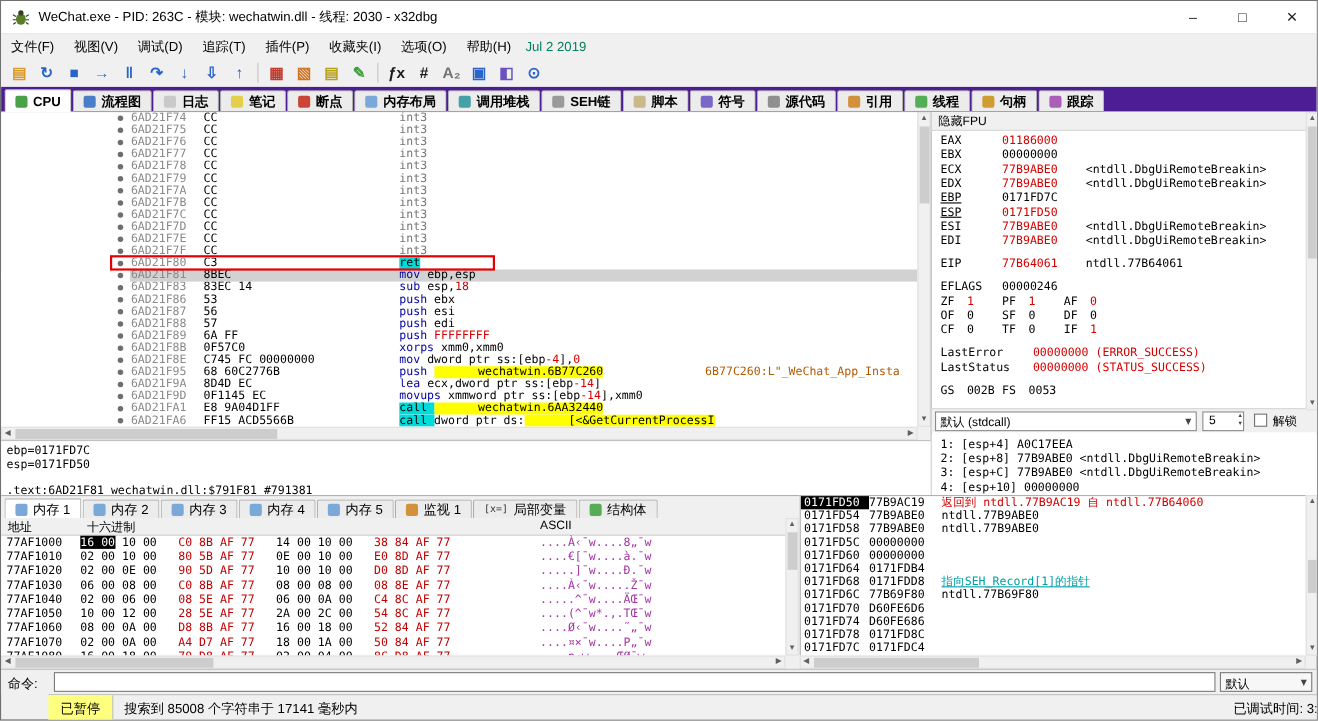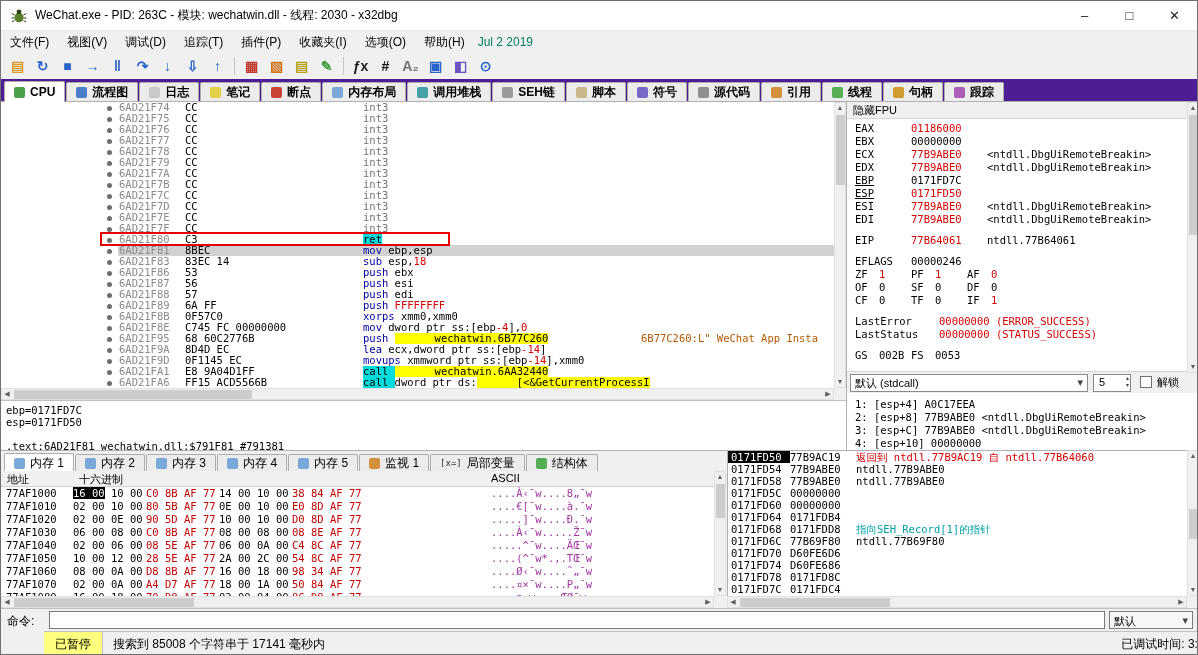--- a/index.html
+++ b/index.html
@@ -85,34 +85,34 @@
 
   
   #dump{position:absolute;left:0;top:470px;width:713px;height:125px;background:#fff;overflow:hidden;}
   #dump-header{position:relative;height:16px;background:#f0f0f0;border-bottom:1px solid #d0d0d0;font-size:11px;color:#000;}
   #dh-addr{position:absolute;left:6px;top:1px;}
   #dh-hex{position:absolute;left:78px;top:1px;}
   #dh-ascii{position:absolute;left:490px;top:1px;}
   #dump-rows{font-family:"DejaVu Sans Mono",monospace;font-size:10.5px;}
   .mrow{position:relative;height:13px;line-height:13px;white-space:pre;}
   .maddr{display:inline-block;width:72px;padding-left:5px;color:#000;}
-  .mg{display:inline-block;width:73px;}
+  .mg{display:inline-block;width:89px;}
   .hb{color:#000;}
   .hr{color:#c00000;}
   .hsel{background:#000;color:#fff;}
   .mascii{position:absolute;left:490px;top:0;color:#a335a3;}
 
   
   #stack{position:absolute;left:726px;top:449px;width:460px;height:146px;background:#fff;border-left:1px solid #b0b0b0;border-top:1px solid #b0b0b0;overflow:hidden;font-family:"DejaVu Sans Mono",monospace;font-size:10.5px;}
   .srow{height:12px;line-height:12px;white-space:pre;}
   .saddr{display:inline-block;width:62px;padding-left:3px;color:#000;}
   .saddr.ssel{background:#000;color:#fff;}
   .sval{display:inline-block;width:66px;color:#000;}
   .cc-red{color:#d40000;}
-  .cc-cyan{color:#00a0a8;}
+  .cc-cyan{color:#00a0a8;text-decoration:underline;}
   .cc-plain{color:#000;}
 
   
   .sb{position:absolute;background:#f0f0f0;border:1px solid #e0e0e0;}
   .sbthumb{position:absolute;background:#cdcdcd;}
   .sbarrow{position:absolute;width:10px;height:10px;color:#606060;font-size:7px;line-height:10px;text-align:center;}
 
   
   #cmdbar{position:absolute;left:0;top:607px;width:100%;height:23px;background:#f0f0f0;border-top:1px solid #c0c0c0;}
   #cmd-label{position:absolute;left:6px;top:4px;font-size:12px;color:#000;}
@@ -440,21 +440,21 @@
       <span id="dh-hex">十六进制</span>
       <span id="dh-ascii">ASCII</span>
     </div>
     <div id="dump-rows">
         <div class="mrow"><span class="maddr">77AF1000</span><span class="mg"><span class="hsel">16 00</span><span class="hb"> 10 00</span></span><span class="mg"><span class="hr">C0 8B AF 77</span></span><span class="mg"><span class="hb">14 00 10 00</span></span><span class="mg"><span class="hr">38 84 AF 77</span></span><span class="mascii">....À‹¯w....8„¯w</span></div>
         <div class="mrow"><span class="maddr">77AF1010</span><span class="mg"><span class="hb">02 00 10 00</span></span><span class="mg"><span class="hr">80 5B AF 77</span></span><span class="mg"><span class="hb">0E 00 10 00</span></span><span class="mg"><span class="hr">E0 8D AF 77</span></span><span class="mascii">....€[¯w....à.¯w</span></div>
         <div class="mrow"><span class="maddr">77AF1020</span><span class="mg"><span class="hb">02 00 0E 00</span></span><span class="mg"><span class="hr">90 5D AF 77</span></span><span class="mg"><span class="hb">10 00 10 00</span></span><span class="mg"><span class="hr">D0 8D AF 77</span></span><span class="mascii">.....]¯w....Ð.¯w</span></div>
         <div class="mrow"><span class="maddr">77AF1030</span><span class="mg"><span class="hb">06 00 08 00</span></span><span class="mg"><span class="hr">C0 8B AF 77</span></span><span class="mg"><span class="hb">08 00 08 00</span></span><span class="mg"><span class="hr">08 8E AF 77</span></span><span class="mascii">....À‹¯w.....Ž¯w</span></div>
         <div class="mrow"><span class="maddr">77AF1040</span><span class="mg"><span class="hb">02 00 06 00</span></span><span class="mg"><span class="hr">08 5E AF 77</span></span><span class="mg"><span class="hb">06 00 0A 00</span></span><span class="mg"><span class="hr">C4 8C AF 77</span></span><span class="mascii">.....^¯w....ÄŒ¯w</span></div>
         <div class="mrow"><span class="maddr">77AF1050</span><span class="mg"><span class="hb">10 00 12 00</span></span><span class="mg"><span class="hr">28 5E AF 77</span></span><span class="mg"><span class="hb">2A 00 2C 00</span></span><span class="mg"><span class="hr">54 8C AF 77</span></span><span class="mascii">....(^¯w*.,.TŒ¯w</span></div>
-        <div class="mrow"><span class="maddr">77AF1060</span><span class="mg"><span class="hb">08 00 0A 00</span></span><span class="mg"><span class="hr">D8 8B AF 77</span></span><span class="mg"><span class="hb">16 00 18 00</span></span><span class="mg"><span class="hr">98 34 AF 77</span></span><span class="mascii">....Ø‹¯w....˜„¯w</span></div>
+        <div class="mrow"><span class="maddr">77AF1060</span><span class="mg"><span class="hb">08 00 0A 00</span></span><span class="mg"><span class="hr">D8 8B AF 77</span></span><span class="mg"><span class="hb">16 00 18 00</span></span><span class="mg"><span class="hr">52 84 AF 77</span></span><span class="mascii">....Ø‹¯w....˜„¯w</span></div>
         <div class="mrow"><span class="maddr">77AF1070</span><span class="mg"><span class="hb">02 00 0A 00</span></span><span class="mg"><span class="hr">A4 D7 AF 77</span></span><span class="mg"><span class="hb">18 00 1A 00</span></span><span class="mg"><span class="hr">50 84 AF 77</span></span><span class="mascii">....¤×¯w....P„¯w</span></div>
         <div class="mrow"><span class="maddr">77AF1080</span><span class="mg"><span class="hb">16 00 18 00</span></span><span class="mg"><span class="hr">70 D8 AF 77</span></span><span class="mg"><span class="hb">02 00 04 00</span></span><span class="mg"><span class="hr">8C D8 AF 77</span></span><span class="mascii">....pدw....ŒØ¯w</span></div>
       </div>
   </div>
 
   <div class="sb" style="left:713px;top:470px;width:12px;height:125px;">
     <div class="sbarrow" style="left:0;top:0;">▲</div>
     <div class="sbthumb" style="left:1px;top:12px;width:9px;height:34px;"></div>
     <div class="sbarrow" style="left:0;bottom:0;">▼</div>
   </div>

